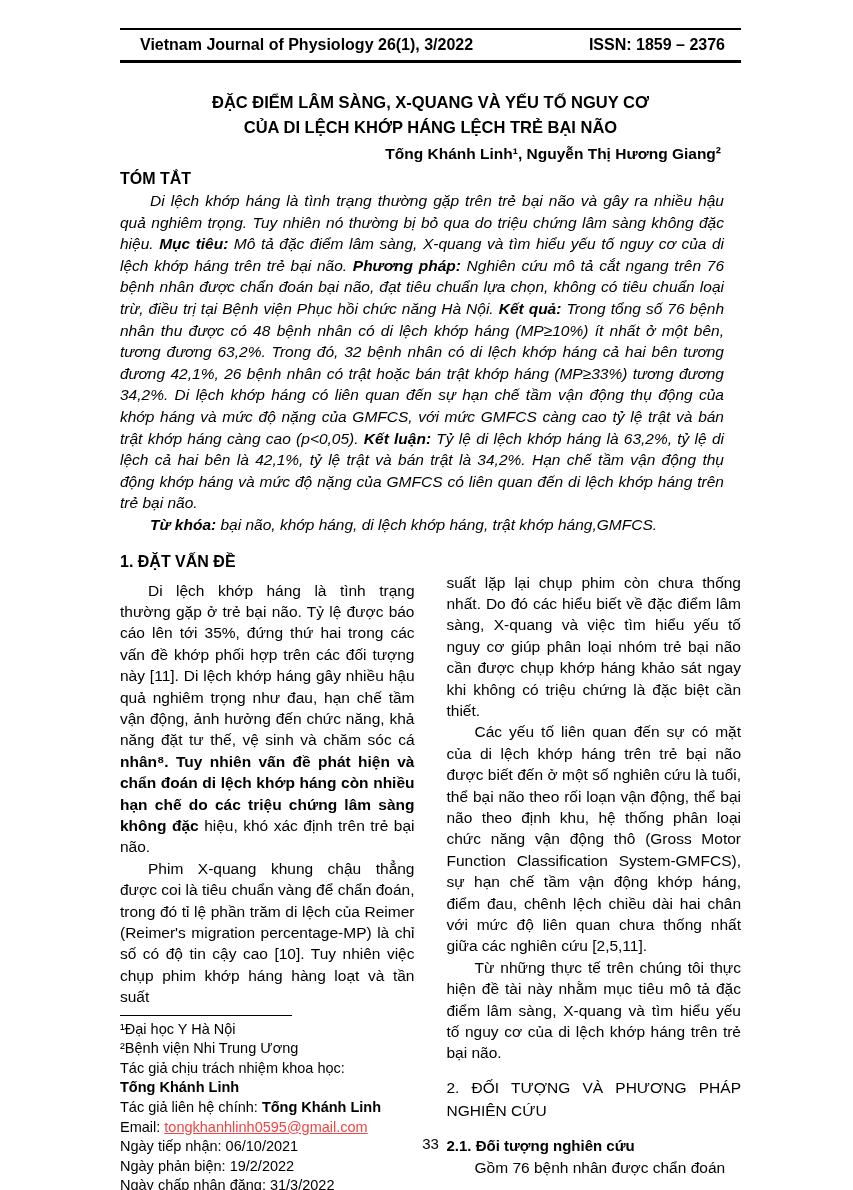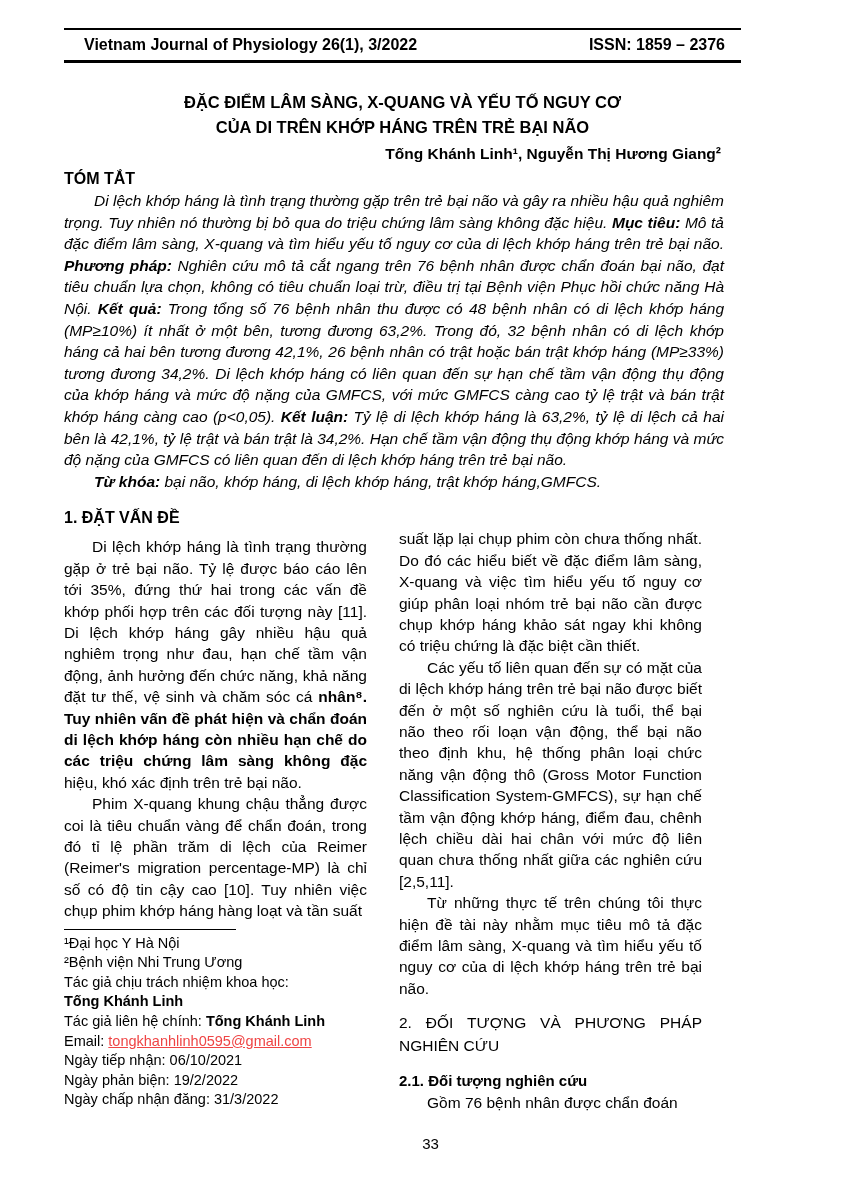--- a/index.html
+++ b/index.html
@@ -5,21 +5,21 @@
   html, body { margin: 0; padding: 0; background: #ffffff; }
   * { box-sizing: border-box; }
 
   .page {
     position: relative;
     width: 853px;
     height: 1190px;
     background: #ffffff;
     color: #000000;
     font-family: "Liberation Sans", sans-serif;
-    padding: 28px 112px 0 64px;
+    padding: 28px 112px 0 120px;
     overflow: hidden;
   }
 
   .journal-header {
     display: flex;
     justify-content: space-between;
     align-items: center;
     border-top: 2px solid #000;
     border-bottom: 3px solid #000;
     padding: 6px 16px 6px 20px;
@@ -126,21 +126,21 @@
 
 <div class="page">
 
   <div class="journal-header">
     <span>Vietnam Journal of Physiology 26(1), 3/2022</span>
     <span>ISSN: 1859 – 2376</span>
   </div>
 
   <div class="paper-title">
     <div>ĐẶC ĐIỂM LÂM SÀNG, X-QUANG VÀ YẾU TỐ NGUY CƠ</div>
-    <div>CỦA DI TRÊN KHỚP HÁNG TRÊN TRẺ BẠI NÃO</div>
+    <div>CỦA DI LỆCH KHỚP HÁNG LỆCH TRẺ BẠI NÃO</div>
   </div>
 
   <div class="authors">Tống Khánh Linh¹, Nguyễn Thị Hương Giang²</div>
 
   <div class="abstract-heading">TÓM TẮT</div>
 
   <p class="abstract"><span>Di lệch khớp háng là tình trạng thường gặp trên trẻ bại não và gây ra nhiều hậu quả nghiêm trọng. Tuy nhiên nó thường bị bỏ qua do triệu chứng lâm sàng không đặc hiệu. </span><b>Mục tiêu:</b><span> Mô tả đặc điểm lâm sàng, X-quang và tìm hiểu yếu tố nguy cơ của di lệch khớp háng trên trẻ bại não. </span><b>Phương pháp:</b><span> Nghiên cứu mô tả cắt ngang trên 76 bệnh nhân được chẩn đoán bại não, đạt tiêu chuẩn lựa chọn, không có tiêu chuẩn loại trừ, điều trị tại Bệnh viện Phục hồi chức năng Hà Nội. </span><b>Kết quả:</b><span> Trong tổng số 76 bệnh nhân thu được có 48 bệnh nhân có di lệch khớp háng (MP≥10%) ít nhất ở một bên, tương đương 63,2%. Trong đó, 32 bệnh nhân có di lệch khớp háng cả hai bên tương đương 42,1%, 26 bệnh nhân có trật hoặc bán trật khớp háng (MP≥33%) tương đương 34,2%. Di lệch khớp háng có liên quan đến sự hạn chế tầm vận động thụ động của khớp háng và mức độ nặng của GMFCS, với mức GMFCS càng cao tỷ lệ trật và bán trật khớp háng càng cao (p&lt;0,05). </span><b>Kết luận:</b><span> Tỷ lệ di lệch khớp háng là 63,2%, tỷ lệ di lệch cả hai bên là 42,1%, tỷ lệ trật và bán trật là 34,2%. Hạn chế tầm vận động thụ động khớp háng và mức độ nặng của GMFCS có liên quan đến di lệch khớp háng trên trẻ bại não.</span></p>
 
   <p class="abstract keywords"><b>Từ khóa:</b><span> bại não, khớp háng, di lệch khớp háng, trật khớp háng,GMFCS.</span></p>
 

